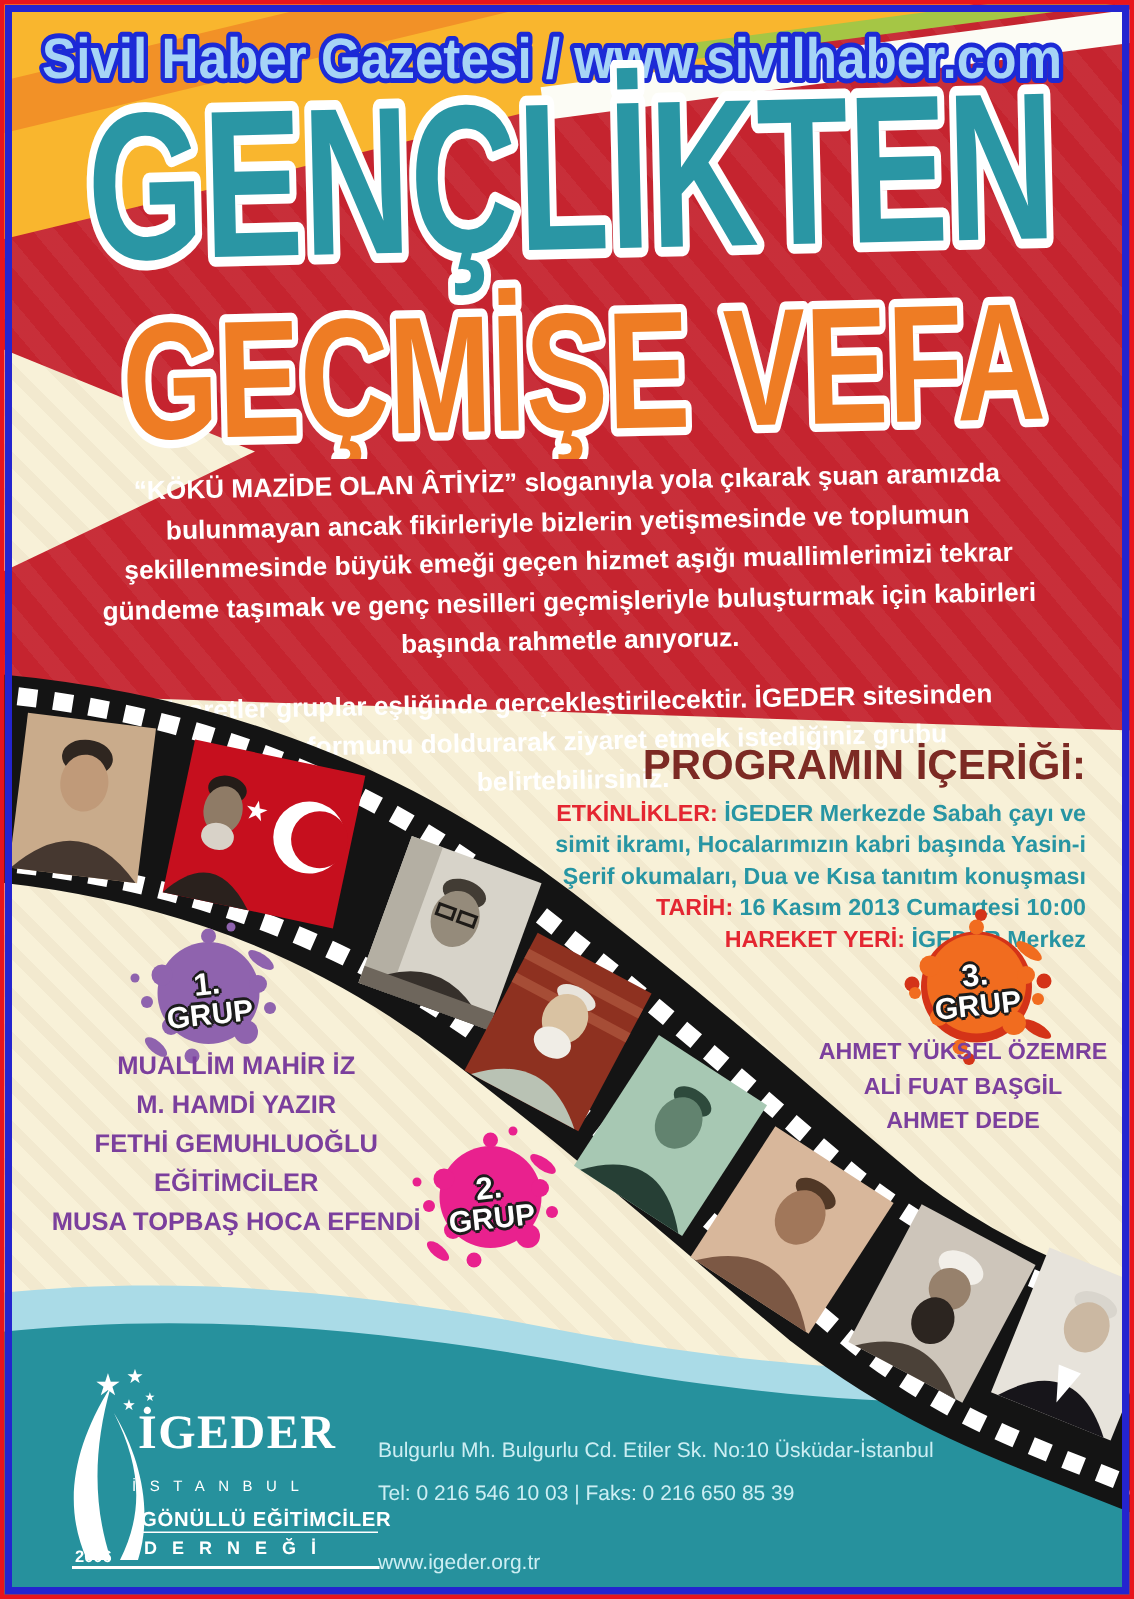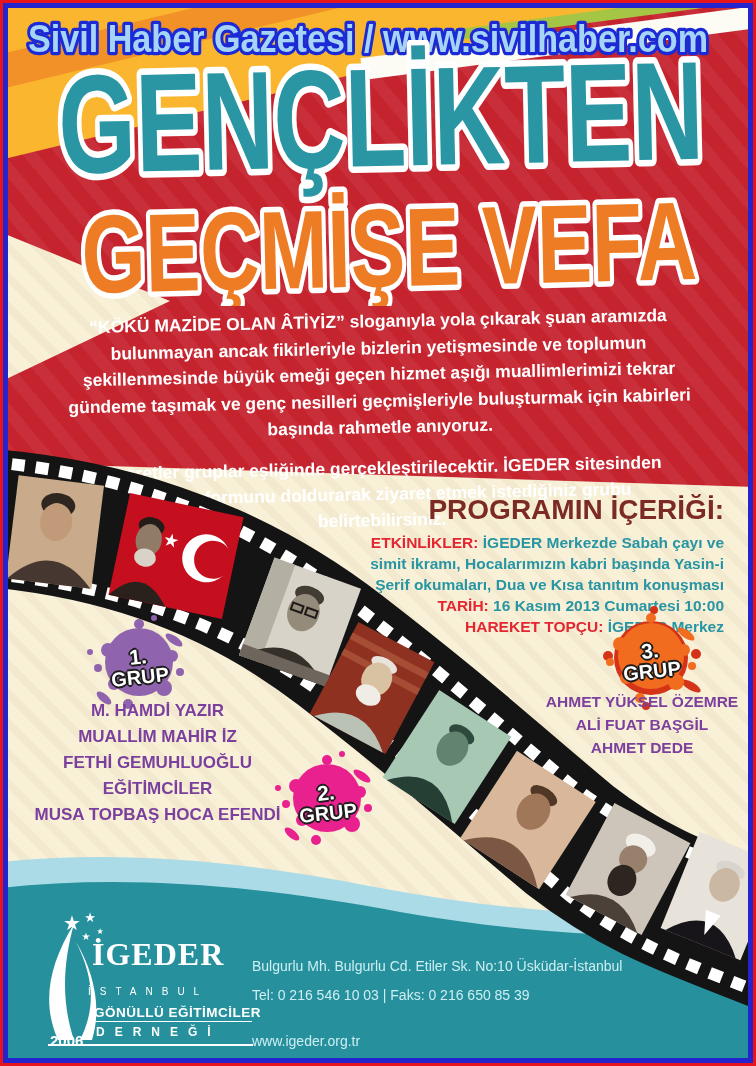--- a/index.html
+++ b/index.html
@@ -68,21 +68,21 @@
   .waves-svg{position:absolute;inset:0;z-index:2;pointer-events:none;}
 
   
   .logo{position:absolute;left:28px;top:908px;width:225px;height:145px;z-index:5;color:#fff;}
   .logo svg{position:absolute;left:0;top:0;width:78px;height:140px;}
   .logo-name{position:absolute;left:64px;top:26px;font-family:"Liberation Serif",serif;
     font-weight:bold;font-size:32px;letter-spacing:1px;line-height:40px;}
   .logo-l1{position:absolute;left:60px;top:78px;font-size:10px;letter-spacing:9px;font-weight:normal;}
   .logo-l2{position:absolute;left:66px;top:97px;font-size:13.5px;letter-spacing:0.5px;font-weight:bold;white-space:nowrap;}
   .logo-l3{position:absolute;left:68px;top:117px;font-size:12px;letter-spacing:10px;font-weight:bold;text-align:right;}
-  .logo-year{position:absolute;left:22px;top:124px;font-size:15px;font-weight:bold;}
+  .logo-year{position:absolute;left:22px;top:124px;font-size:11px;font-weight:bold;}
   .logo-rule-top{position:absolute;left:64px;top:113px;width:160px;border-top:1px solid #fff;}
   .logo-rule-bot{position:absolute;left:20px;top:136px;width:205px;border-top:2px solid #fff;}
 
   .address{position:absolute;left:252px;top:952px;z-index:5;color:#cdeef3;font-size:14px;
     line-height:28.5px;font-weight:normal;}
   .address .site{display:block;margin-top:18px;}
 </style>
 </head>
 <body>
 
@@ -195,21 +195,21 @@
     <h2>PROGRAMIN İÇERİĞİ:</h2>
     <p class="prog-line">
       <span class="prog-label">ETKİNLİKLER:</span>
       <span class="prog-text">İGEDER Merkezde Sabah çayı ve simit ikramı, Hocalarımızın kabri başında Yasin-i Şerif okumaları, Dua ve Kısa tanıtım konuşması</span>
     </p>
     <p class="prog-line">
       <span class="prog-label">TARİH:</span>
       <span class="prog-text">16 Kasım 2013 Cumartesi 10:00</span>
     </p>
     <p class="prog-line">
-      <span class="prog-label">HAREKET TOPÇU:</span>
+      <span class="prog-label">HAREKET YERİ:</span>
       <span class="prog-text">İGEDER Merkez</span>
     </p>
   </div>
 
   <div class="splat splat-1">
     <svg viewBox="0 0 110 110">
       <g fill="#8f63ae">
         <circle cx="55" cy="50" r="34"></circle>
           <circle cx="24" cy="38" r="7"></circle>
           <circle cx="88" cy="44" r="6"></circle>
@@ -224,22 +224,22 @@
         <ellipse cx="90" cy="28" rx="10" ry="4" transform="rotate(35 90 28)"></ellipse>
         <ellipse cx="20" cy="86" rx="9" ry="4" transform="rotate(40 20 86)"></ellipse>
       </g>
     </svg>
     <div class="splat-text">
       <span class="num">1.</span>
       <span class="grp">GRUP</span>
     </div>
   </div>
   <div class="names names-1">
+    <div>MUALLİM MAHİR İZ</div>
     <div>M. HAMDİ YAZIR</div>
-    <div>MUALLİM MAHİR İZ</div>
     <div>FETHİ GEMUHLUOĞLU</div>
     <div>EĞİTİMCİLER</div>
     <div>MUSA TOPBAŞ HOCA EFENDİ</div>
   </div>
 
   <div class="splat splat-2">
     <svg viewBox="0 0 110 110">
       <g fill="#e9218e">
         <circle cx="55" cy="50" r="34"></circle>
           <circle cx="24" cy="38" r="7"></circle>

